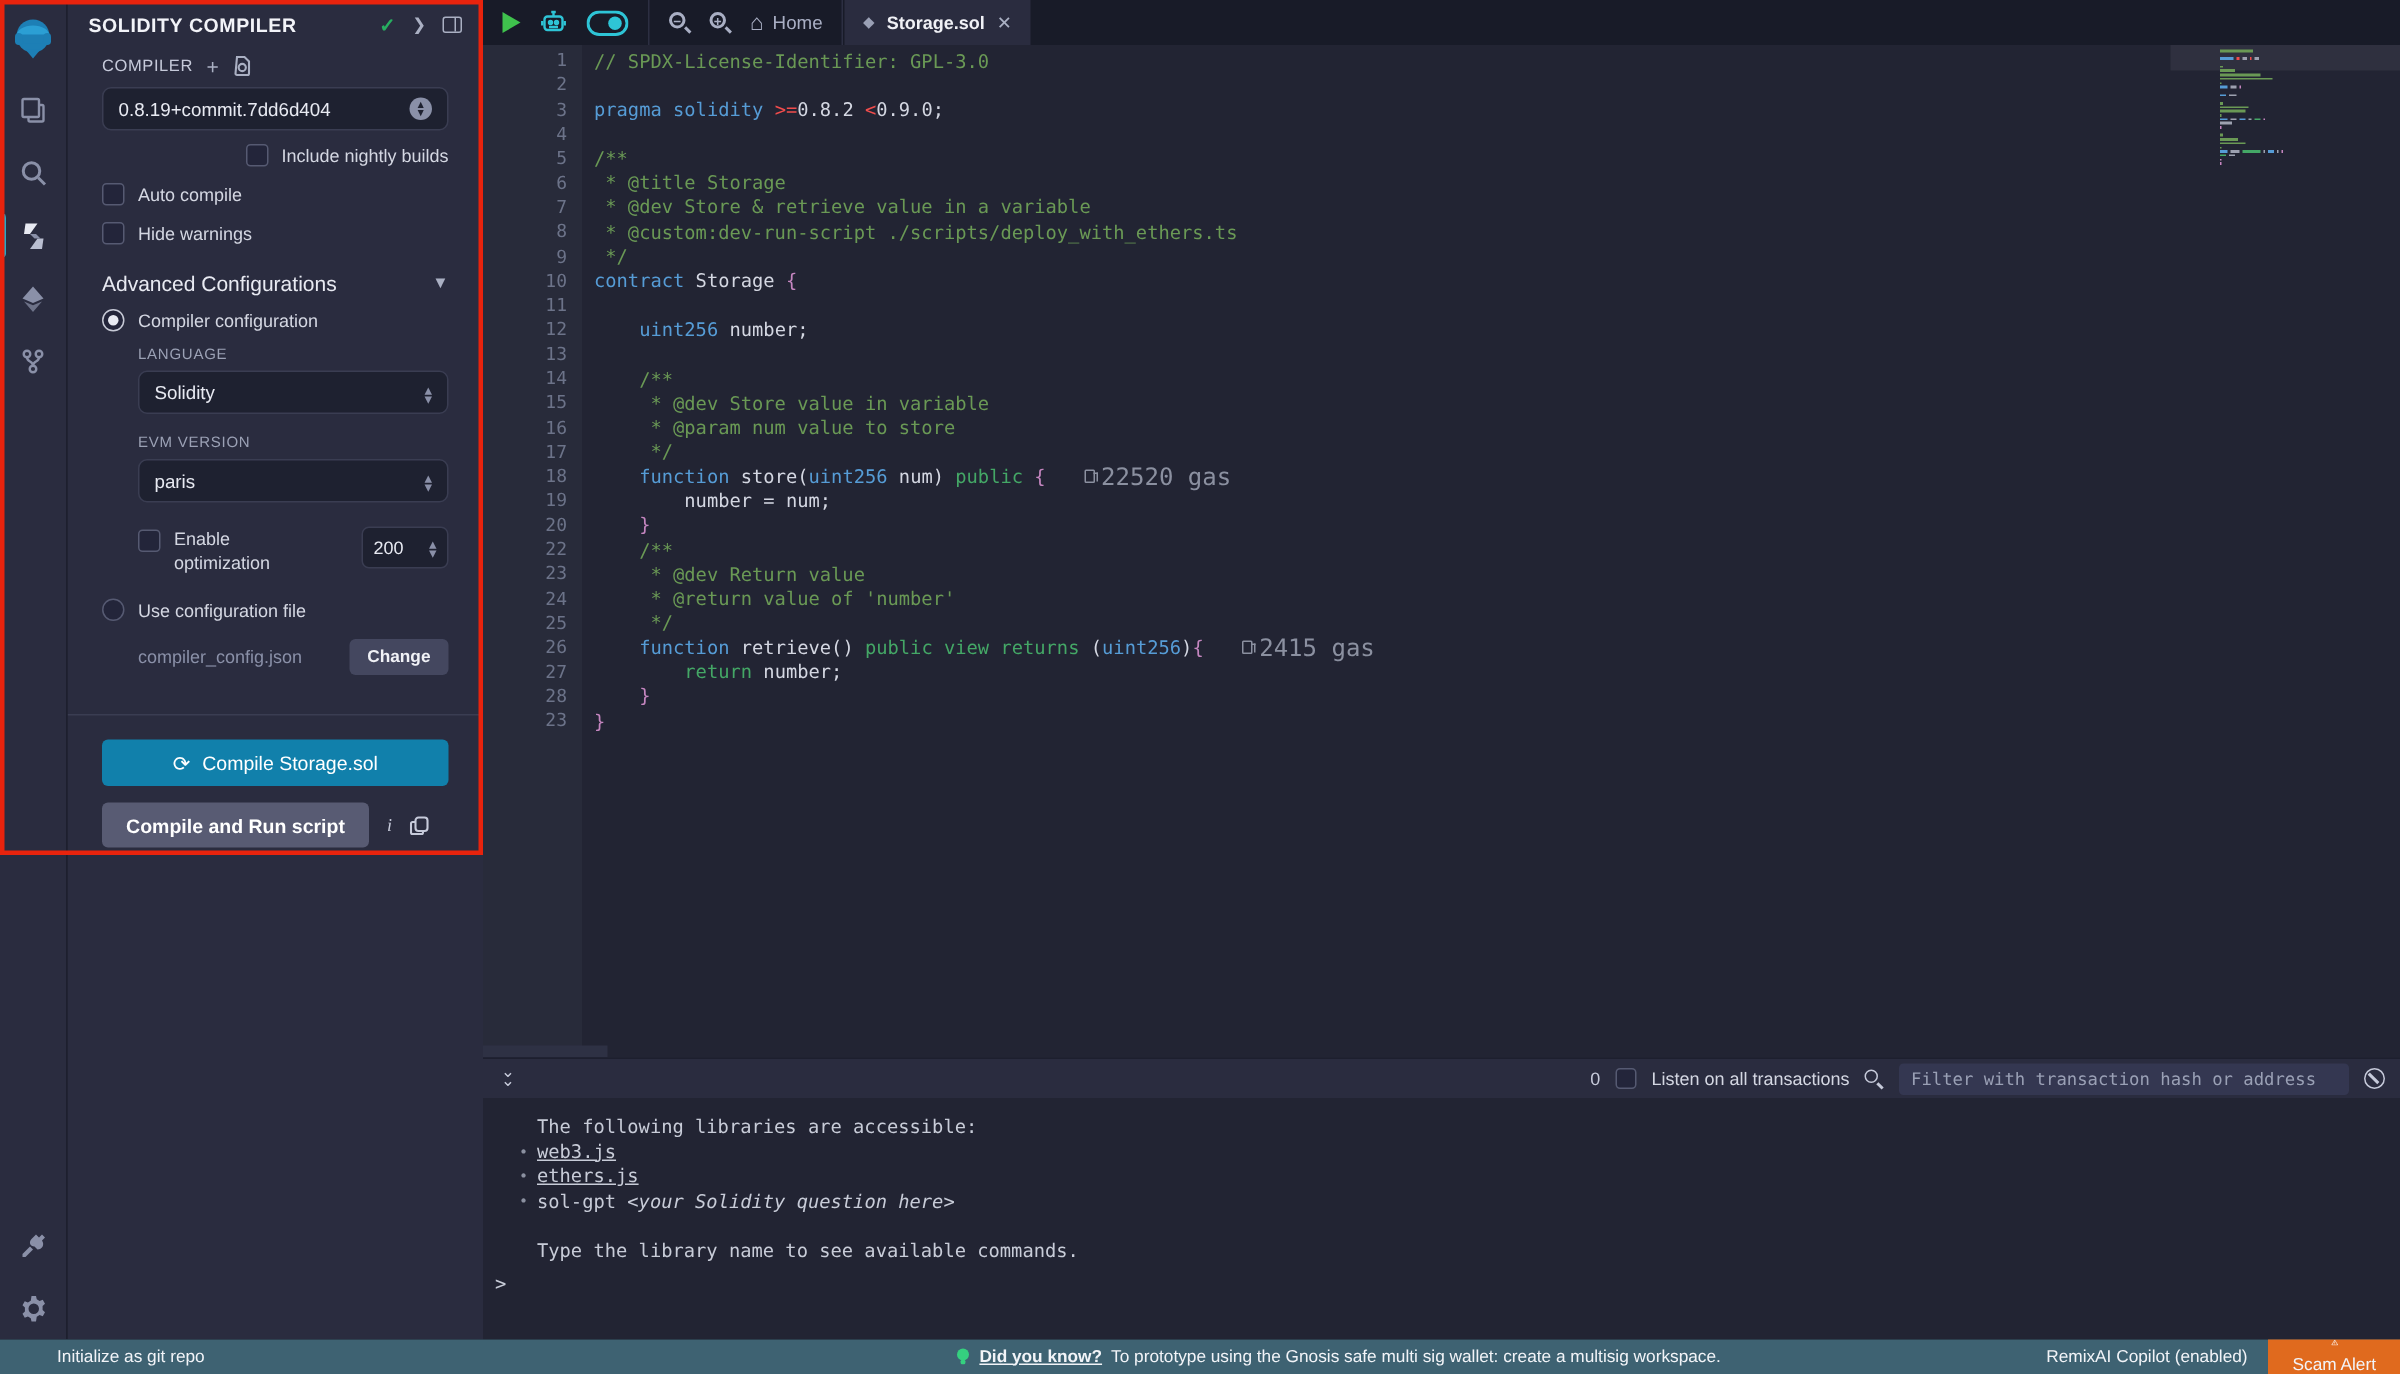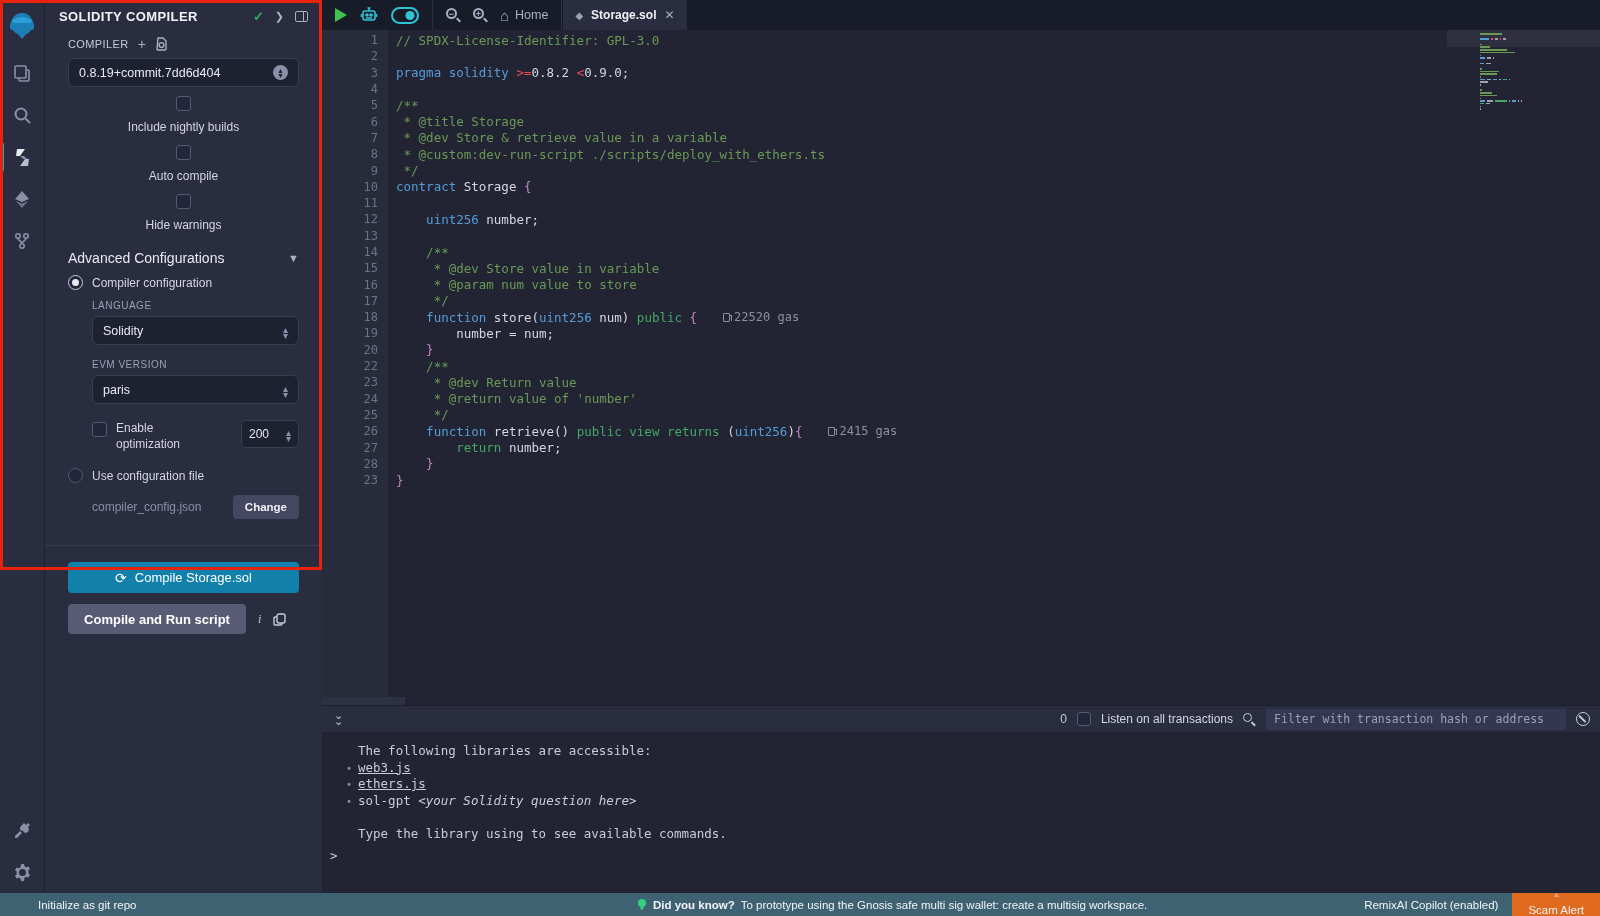--- a/index.html
+++ b/index.html
@@ -26,21 +26,21 @@
   .cols-icon::after { content:""; position:absolute; right:3px; top:0; bottom:0; width:1.5px; background:#aab0c3; }
 
   .sp-body { padding:2px 23px 0 23px; }
   .lbl-row { display:flex; align-items:center; gap:9px; color:#c6cada; font-size:11px; letter-spacing:.4px; margin:6px 0 6px 0; }
   .plus-g { color:#aab0c3; font-size:14px; }
   .select-box { height:29px; background:#1e2130; border:1px solid #3a3d52; border-radius:6px; display:flex; align-items:center; padding:0 10px; color:#e8eaf2; font-size:12.5px; cursor:pointer; }
   .select-box .sel-txt { flex:1; }
   .updown { color:#8a90a8; font-size:10px; line-height:9px; display:flex; flex-direction:column; align-items:center; }
   .updown span { height:6px; }
   .circle-ud { width:15px; height:15px; border-radius:50%; background:#8a90a8; color:#1e2130; display:flex; flex-direction:column; align-items:center; justify-content:center; font-size:7px; line-height:5px; }
-  .chk-row { display:flex; align-items:center; gap:9px; margin:11px 0; color:#d4d7e2; cursor:pointer;flex-direction:column; }
+  .chk-row { display:flex; align-items:center; gap:9px; margin:11px 0; color:#d4d7e2; cursor:pointer; }
   .chk { width:15px; height:15px; border:1px solid #565a72; border-radius:3px; background:#23253а; background:#23253a; flex:none; }
   .nightly { justify-content:flex-end; margin-top:9px; }
   .adv-head { display:flex; align-items:center; margin:18px 0 8px 0; color:#e8eaf2; font-size:14px; cursor:pointer; }
   .adv-head .t { flex:1; }
   .chev-d { color:#aab0c3; font-size:11px; }
   .radio-row { display:flex; align-items:center; gap:9px; margin:9px 0; color:#d4d7e2; cursor:pointer; }
   .radio { width:15px; height:15px; border-radius:50%; border:1px solid #565a72; background:#23253a; flex:none; position:relative; }
   .radio.on { border-color:#c7cad6; }
   .radio.on::after { content:""; position:absolute; inset:3px; border-radius:50%; background:#e8eaf2; }
   .sub { padding-left:24px; }
@@ -84,21 +84,21 @@
   #code-lines { position:absolute; left:0; top:2px; right:0; }
   .cl { display:flex; height:16.3px; align-items:center; }
   .ln { width:56px; text-align:right; color:#6c7389; font-size:12px; flex:none; font-family:"DejaVu Sans Mono",monospace; }
   .ct { padding-left:18px; font-size:12.5px; white-space:pre; font-family:"DejaVu Sans Mono",monospace; color:#d4d7e2; }
   .tok-c { color:#6a9955; }
   .tok-k { color:#569cd6; }
   .tok-t { color:#d4d7e2; }
   .tok-o { color:#f14c4c; }
   .tok-m { color:#44a766; }
   .tok-b { color:#c586c0; }
-  .gas-badge { margin-left:26px; color:#8b90a0; font-size:12px; display:inline-flex; align-items:center; gap:4px; font-family:"DejaVu Sans Mono",monospace; }
+  .gas-badge { margin-left:26px; color:#8b90a0; font-size:16px; display:inline-flex; align-items:center; gap:4px; font-family:"DejaVu Sans Mono",monospace; }
   .gas-pump { width:7px; height:9px; border:1px solid #8b90a0; border-radius:1px; position:relative; display:inline-block; }
   .gas-pump::after { content:""; position:absolute; right:-3px; top:1px; width:2px; height:5px; border-right:1px solid #8b90a0; border-top:1px solid #8b90a0; }
 
   
   #minimap { position:absolute; right:0; top:0; width:153px; height:120px; }
   #minimap-slider { position:absolute; left:0; right:0; top:0; height:17px; background:rgba(255,255,255,.06); }
   #minimap-lines { position:absolute; left:33px; top:3px; }
   .mm-line { height:1.6px; margin-bottom:1.1px; display:flex; gap:2px; }
   .mm-seg { height:1.6px; display:inline-block; }
   #hscroll-thumb { position:absolute; left:0; bottom:671px; width:83px; height:8px; background:#2e3144; }
@@ -123,21 +123,21 @@
   .term-bullets { margin:0 0 0 -12px; list-style:none; }
   .term-bullets li { position:relative; padding-left:12px; }
   .term-bullets li::before { content:"•"; position:absolute; left:0; color:#8b90a0; font-size:10px; top:1px; }
   .blank { height:16.5px; }
   #term-prompt { position:absolute; left:330px; top:848px; color:#c8ccd8; font-size:12.5px; }
 
   
   #status-bar { position:absolute; left:0; bottom:0; width:1600px; height:23px; background:#3e6272; display:flex; align-items:center; font-size:11.5px; color:#f2f4f8; z-index:5; }
   #sb-left { padding-left:38px; width:420px; }
   #sb-center { flex:1; display:flex; align-items:center; justify-content:center; gap:6px; }
-  .didyou { font-weight:bold; }
+  .didyou { font-weight:bold;text-decoration:underline; }
   #sb-right { display:flex; align-items:center; }
   #sb-copilot { padding-right:14px; }
   #scam-alert { background:#e06a1e; height:23px; display:flex; align-items:center; gap:7px; padding:0 16px; cursor:pointer;flex-direction:column; }
   #scam-alert .t { font-size:11.5px; }
 </style>
 </head>
 <body>
 
 <div id="activity-bar">
   <div class="act-icon" id="remix-logo">
@@ -580,21 +580,21 @@
     <div class="ban-ic"></div>
   </div>
   <div id="term-body" class="mono">
     <div>The following libraries are accessible:</div>
     <ul class="term-bullets" id="term-bullets">
         <li><a href="#">web3.js</a></li>
         <li><a href="#">ethers.js</a></li>
         <li>sol-gpt <em>&lt;your Solidity question here&gt;</em></li>
       </ul>
     <div class="blank"></div>
-    <div>Type the library using to see available commands.</div>
+    <div>Type the library name to see available commands.</div>
   </div>
 </div>
 <div id="term-prompt" class="mono">&gt;</div>
 
 <div id="status-bar">
   <div id="sb-left">Initialize as git repo</div>
   <div id="sb-center">
     <svg width="10" height="14" viewBox="0 0 10 14">
       <circle cx="5" cy="5" r="4" fill="#35d07f"></circle>
       <rect x="3.4" y="8.5" width="3.2" height="3" rx="1" fill="#35d07f"></rect>

